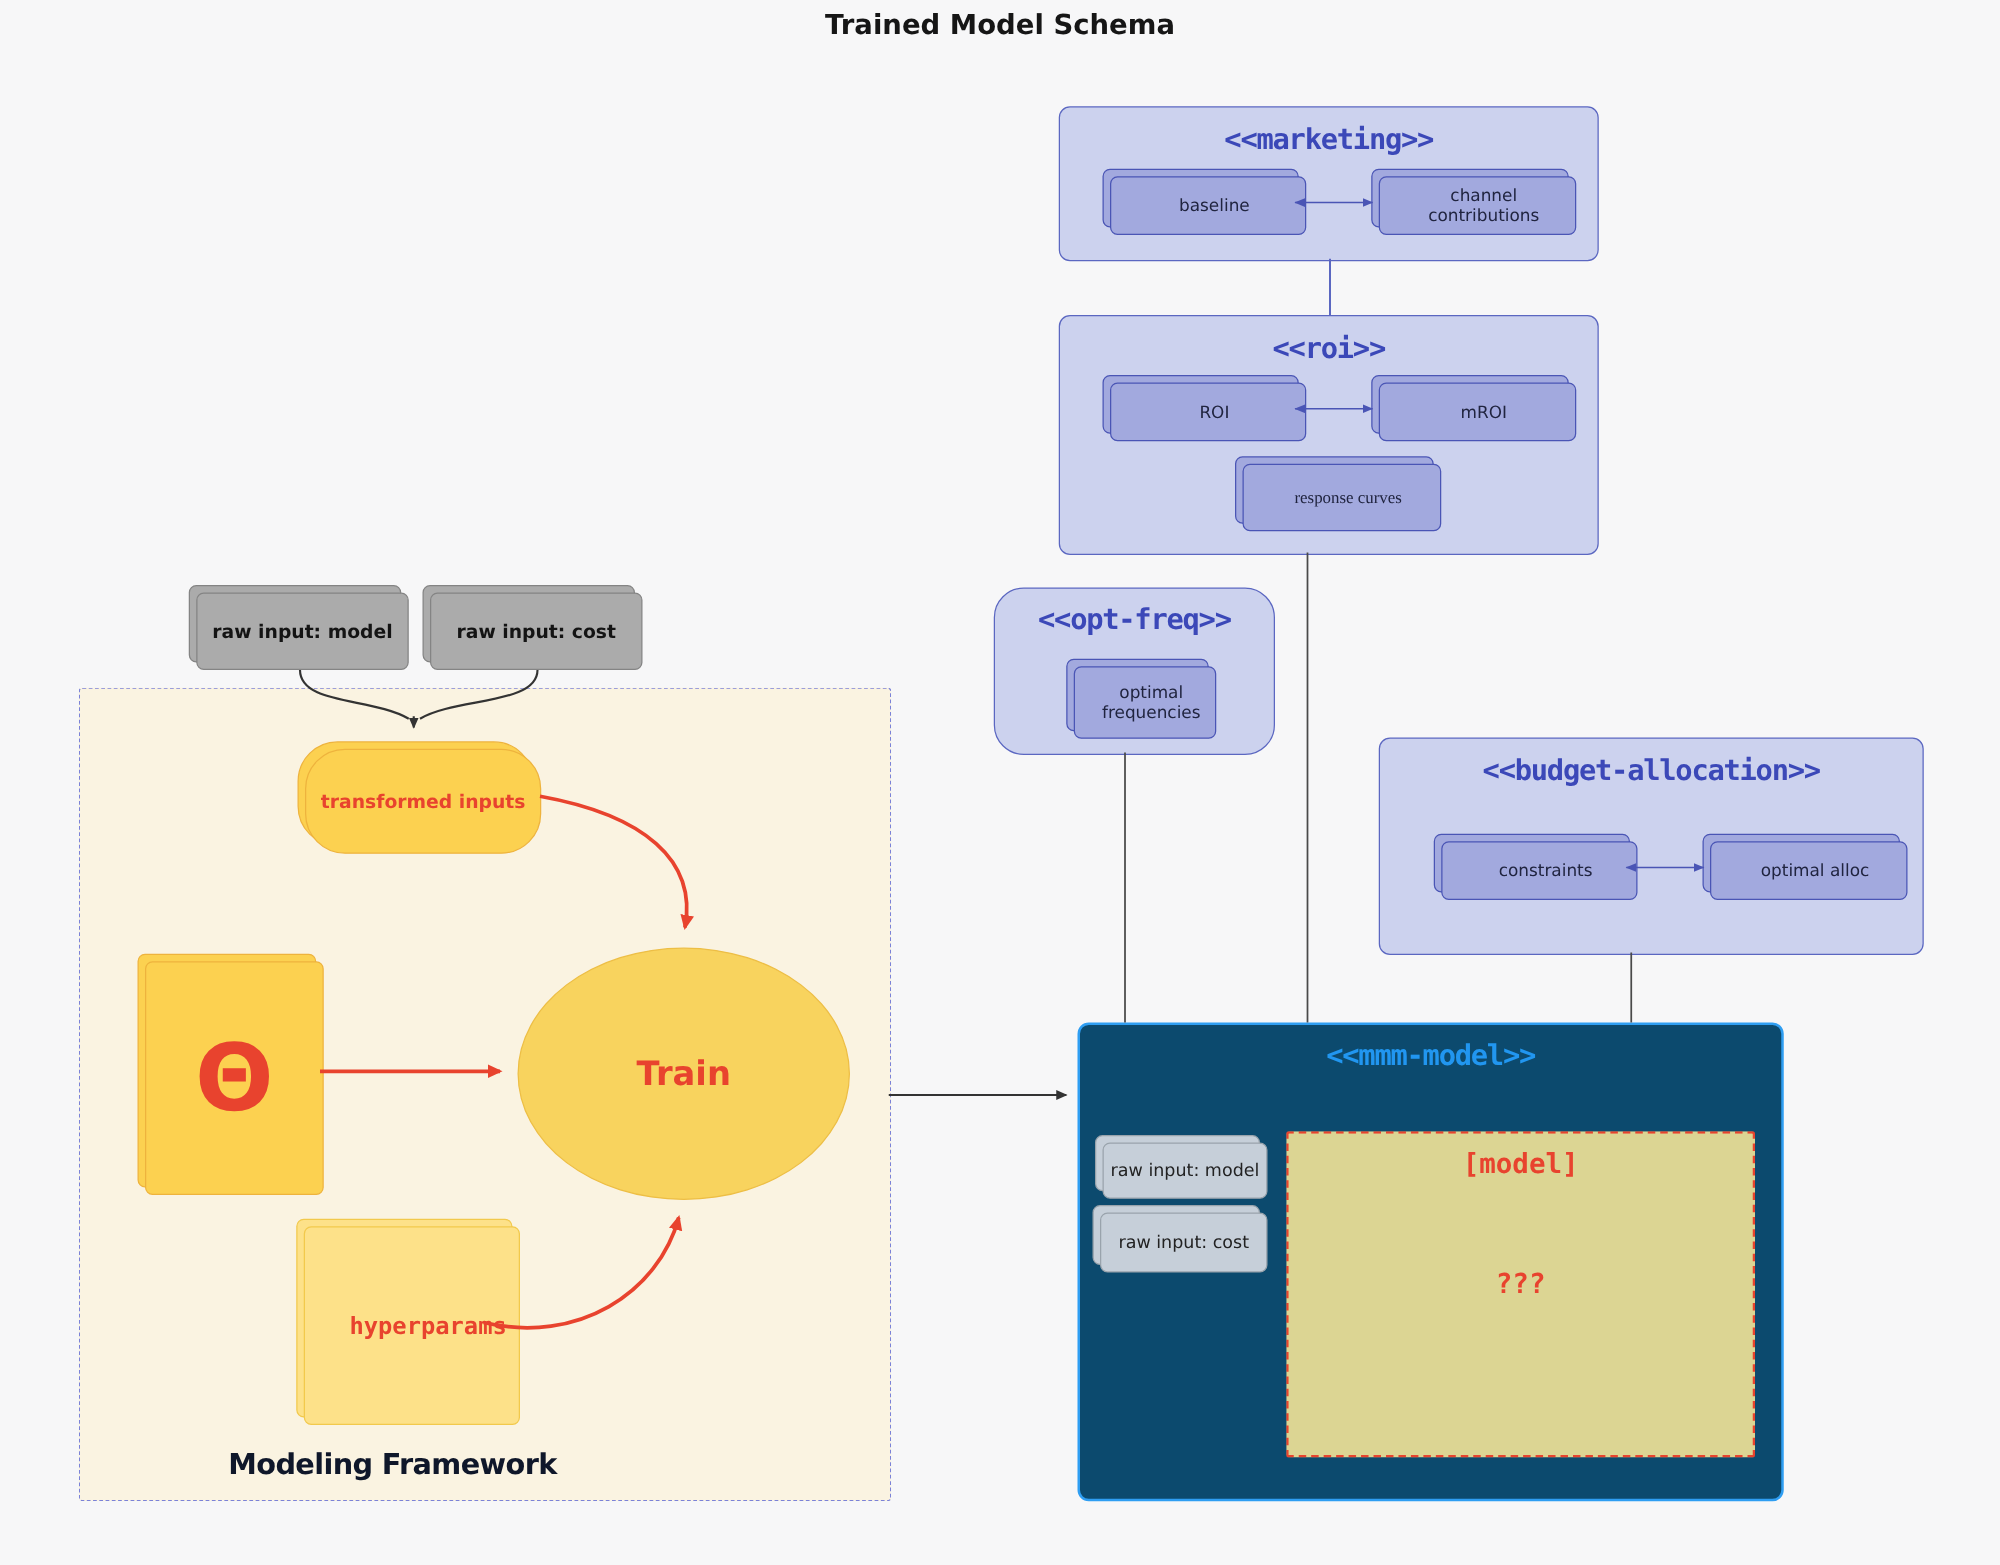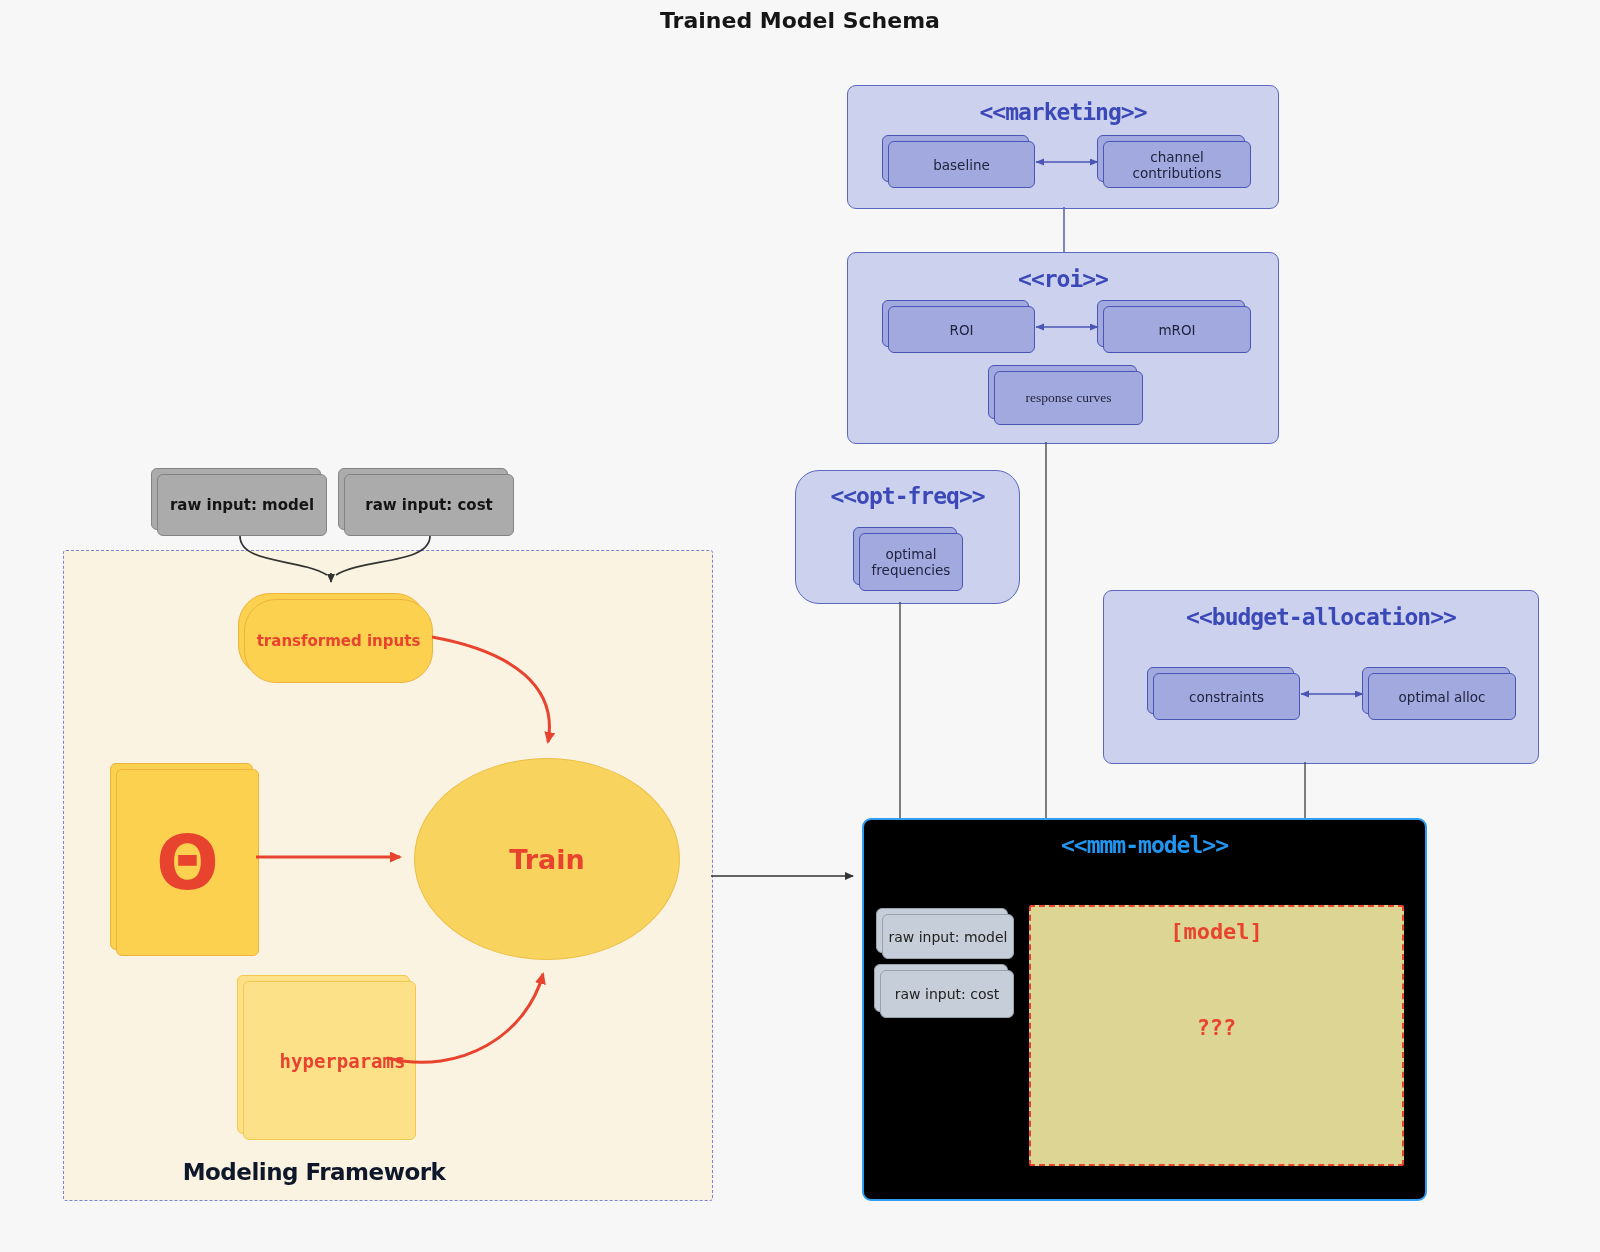--- a/index.html
+++ b/index.html
@@ -3,33 +3,33 @@
 <meta charset="utf-8">
 <style>
   html,body{margin:0;padding:0;background:#f7f7f8;}
   .canvas{position:relative;width:1600px;height:1252px;background:#f7f7f8;overflow:hidden;
           font-family:"DejaVu Sans", sans-serif;z-index:0;}
   .page-title{position:absolute;left:0;top:8px;width:1600px;text-align:center;
               font:bold 22px "DejaVu Sans",sans-serif;color:#161616;}
 
   
   .cluster{position:absolute;background:#ccd2ee;border:1.4px solid #5b67c1;border-radius:9px;z-index:0;}
-  .cluster.blue{background:#000000;border:2px solid #2f9ef2;}
+  .cluster.blue{background:#0c4a6e;border:2px solid #2f9ef2;}
   .cluster-title{position:absolute;left:0;width:100%;text-align:center;
                  font:bold 23px "DejaVu Sans Mono",monospace;color:#3b48b8;letter-spacing:-1px;}
   .cluster.blue .cluster-title{color:#2196f0;}
 
   
   .node{position:absolute;display:flex;align-items:center;justify-content:center;
         text-align:center;border-radius:6px;line-height:1.25;}
   .stack::before{content:"";position:absolute;left:-7px;top:-7px;width:100%;height:100%;
                  background:inherit;border:inherit;border-radius:inherit;z-index:-1;}
 
   .purple{background:#a2a9de;border:1.4px solid #4a55b5;color:#20243f;
-          font:13.5px "DejaVu Sans",sans-serif;}
+          font:13.5px "DejaVu Sans",sans-serif;padding-left:10px;}
   .grayb{background:#ababab;border:1.4px solid #848484;color:#141414;
          font:bold 15px "DejaVu Sans",sans-serif;}
   .bluegray{background:#c6cfd9;border:1.4px solid #99a3ac;color:#222;
             font:14px "DejaVu Sans",sans-serif;}
   .yellow{background:#fcd150;border:1.6px solid #eeb33d;}
   .paleyellow{background:#fde189;border:1.6px solid #f2c94c;}
   .red-bold-sans{font:bold 15px "DejaVu Sans",sans-serif;color:#e8432e;border-radius:32px;}
   .red-mono{font:bold 19px "DejaVu Sans Mono",monospace;color:#e8432e;padding-left:26px;}
 
   

